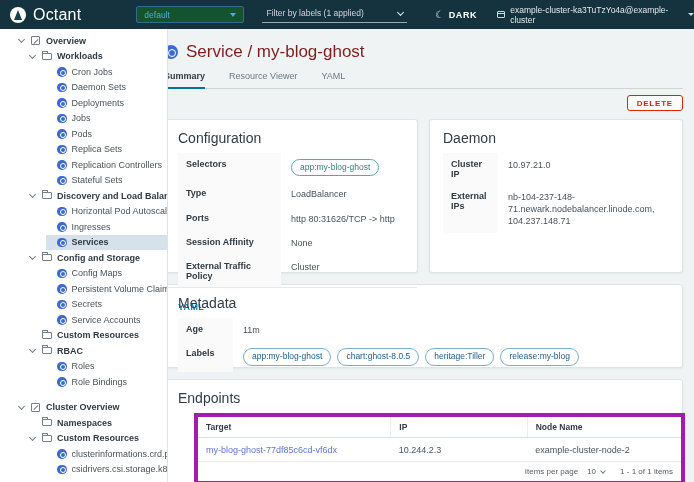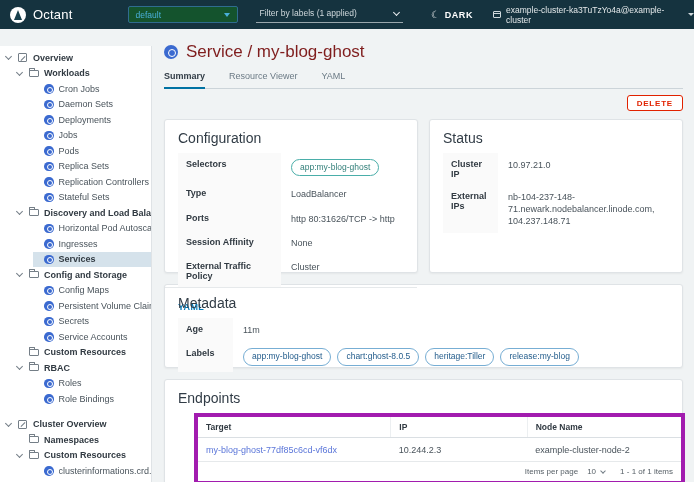--- a/index.html
+++ b/index.html
@@ -3,34 +3,34 @@
 <meta charset="utf-8">
 <style>
   * { margin:0; padding:0; box-sizing:border-box; }
   html,body { width:694px; height:482px; overflow:hidden; }
   body { font-family:"Liberation Sans", sans-serif; background:#f0f3f4; position:relative; }
 
   
   .header { position:absolute; top:0; left:0; right:0; height:29px; background:#15333f; display:flex; align-items:center; color:#fff; z-index:5; }
   .logo-circle { width:16px; height:16px; border-radius:50%; background:#fff; margin-left:10px; position:relative; flex:none; }
   .logo-circle::after { content:''; position:absolute; left:4px; top:3px; width:0; height:0; border-left:4px solid transparent; border-right:4px solid transparent; border-bottom:10px solid #17404d; }
-  .app-name { font-size:13px; margin-left:7px; letter-spacing:.2px; color:#fff; }
+  .app-name { font-size:16px; margin-left:7px; letter-spacing:.2px; color:#fff; }
   .ns-select { margin-left:55px; width:113px; height:17px; border:1px solid #2f6c8f; background:#14532d; color:#49afd9; font-size:8.5px; display:flex; align-items:center; justify-content:space-between; padding:0 7px; border-radius:2px; cursor:pointer; }
   .tri-down { width:0; height:0; border-left:3.5px solid transparent; border-right:3.5px solid transparent; border-top:4px solid #49afd9; }
   .filter-box { margin-left:18px; width:152px; height:17px; border-bottom:1px solid #9aa7ad; font-size:8.5px; color:#cfd8dc; display:flex; align-items:center; justify-content:space-between; padding:0 4px 2px 4px; cursor:text; }
   .chev-w { width:5px; height:5px; border-right:1.3px solid #e8edef; border-bottom:1.3px solid #e8edef; transform:rotate(45deg); margin-bottom:2px; }
   .theme-btn { margin-left:28px; display:flex; align-items:center; gap:4px; font-size:9px; font-weight:700; letter-spacing:.6px; color:#fff; cursor:pointer; }
   .moon { font-size:10px; font-weight:400; }
   .cluster-ctx { margin-left:20px; display:flex; align-items:center; gap:5px; font-size:8.5px; color:#e3e8ea; cursor:pointer; }
   .cluster-icon { width:8px; height:7px; border:1px solid #cfd8dc; border-radius:1px; position:relative; flex:none; }
   .cluster-icon::after { content:''; position:absolute; top:1px; left:0; right:0; height:1px; background:#cfd8dc; }
   .tri-down-w { width:0; height:0; border-left:3px solid transparent; border-right:3px solid transparent; border-top:3.5px solid #cfd8dc; }
 
   
-  .sidebar { position:absolute; top:46px; left:0; width:152px; bottom:0; background:#fff; border-right:1px solid #dfe3e6; padding-top:4px; overflow:hidden; z-index:4; }
+  .sidebar { position:absolute; top:29px; left:0; width:168px; bottom:0; background:#fff; border-right:1px solid #dfe3e6; padding-top:4px; overflow:hidden; z-index:4;padding-left:13px; }
   .srow { display:flex; align-items:center; height:15.5px; font-size:9px; color:#49535b; cursor:pointer; white-space:nowrap; }
   .lvl0 { padding-left:6px; }
   .lvl1 { padding-left:17px; }
   .lvl2 { margin-left:33px; padding-left:11px; }
   .slabel { overflow:hidden; text-overflow:clip; }
   .b { font-weight:700; color:#313a42; }
   .chev { width:5px; height:5px; border-right:1.2px solid #747e87; border-bottom:1.2px solid #747e87; transform:rotate(45deg); margin:0 7px 2px 0; flex:none; }
   .chev.hidden { visibility:hidden; }
   .folder { width:10px; height:7px; border:1px solid #747e87; border-radius:1px; position:relative; margin-right:5px; flex:none; }
   .folder::before { content:''; position:absolute; top:-3px; left:-1px; width:4px; height:2px; border:1px solid #747e87; border-bottom:none; border-radius:1px 1px 0 0; }
@@ -282,21 +282,21 @@
           <div class="kv-label">External Traffic Policy</div>
           <div class="kv-value">Cluster</div>
         </div>
       </div>
       <div class="edit-bar">
         <a class="edit-link">YAML</a>
       </div>
     </div>
 
     <div class="card half">
-      <div class="card-title">Status</div>
+      <div class="card-title">Daemon</div>
       <div class="kv">
         <div class="kv-row">
           <div class="kv-label narrow">Cluster IP</div>
           <div class="kv-value">10.97.21.0</div>
         </div>
         <div class="kv-row">
           <div class="kv-label narrow">External IPs</div>
           <div class="kv-value">nb-104-237-148-71.newark.nodebalancer.linode.com, 104.237.148.71</div>
         </div>
       </div>

